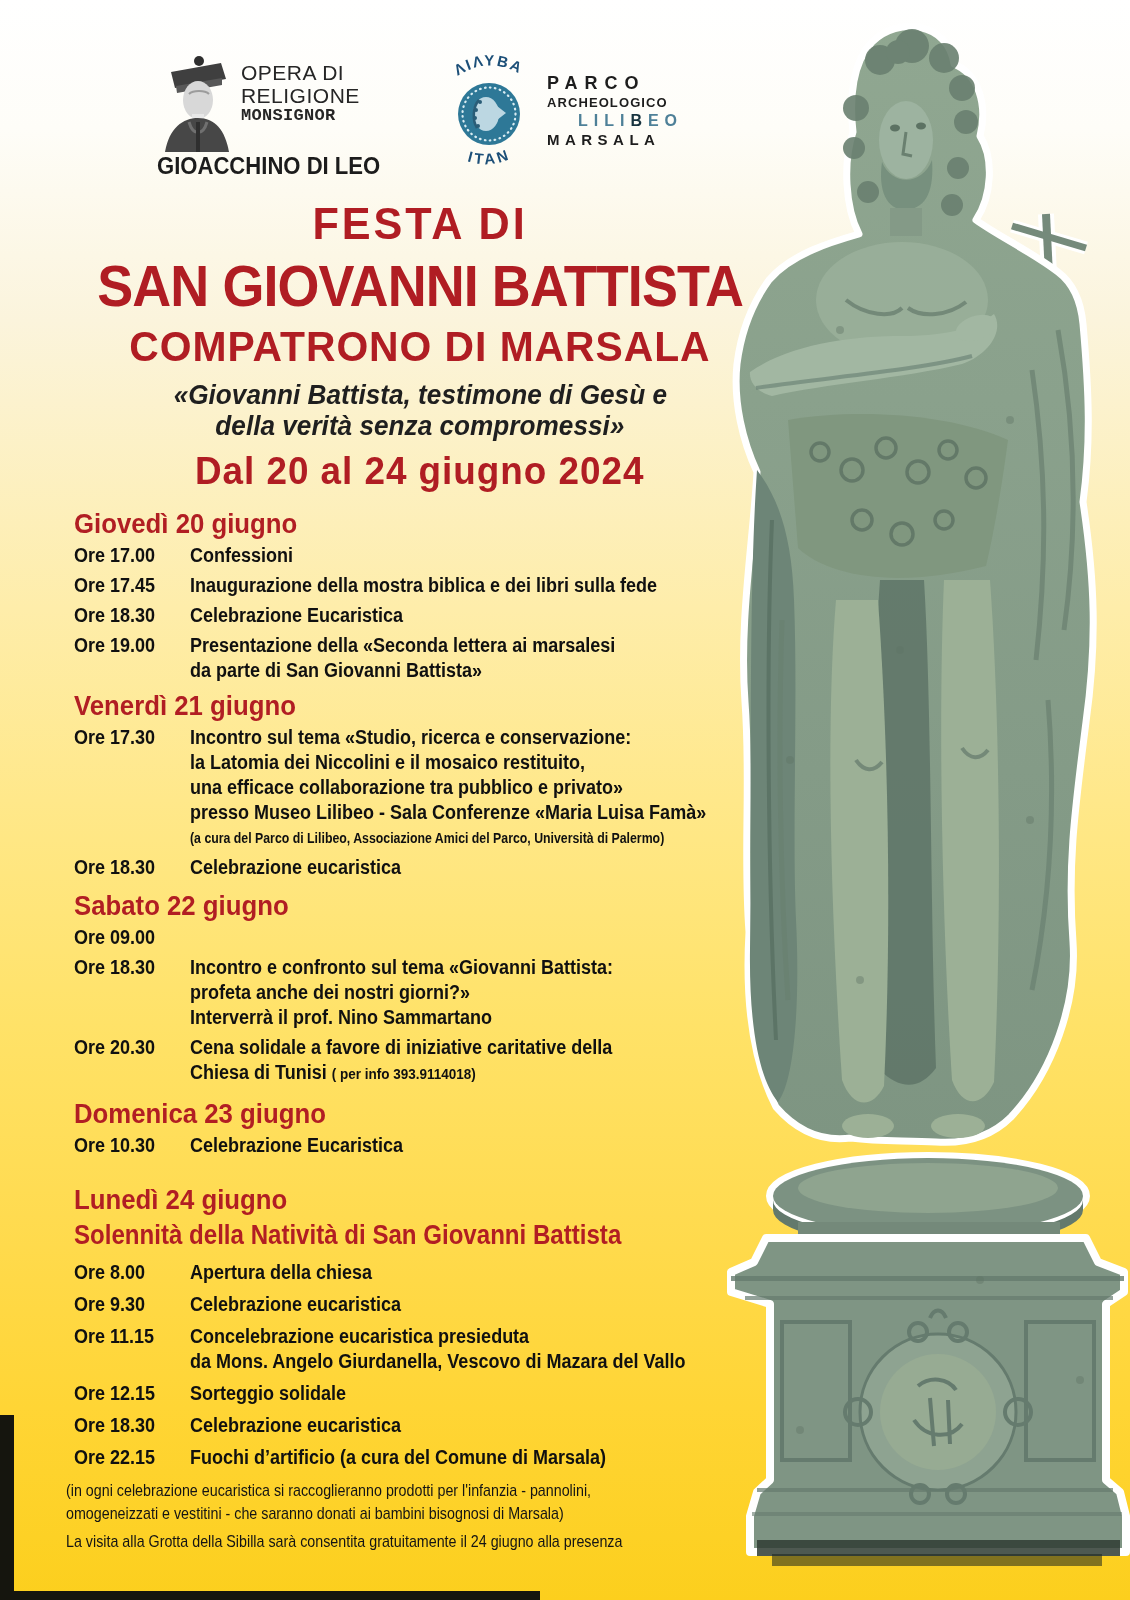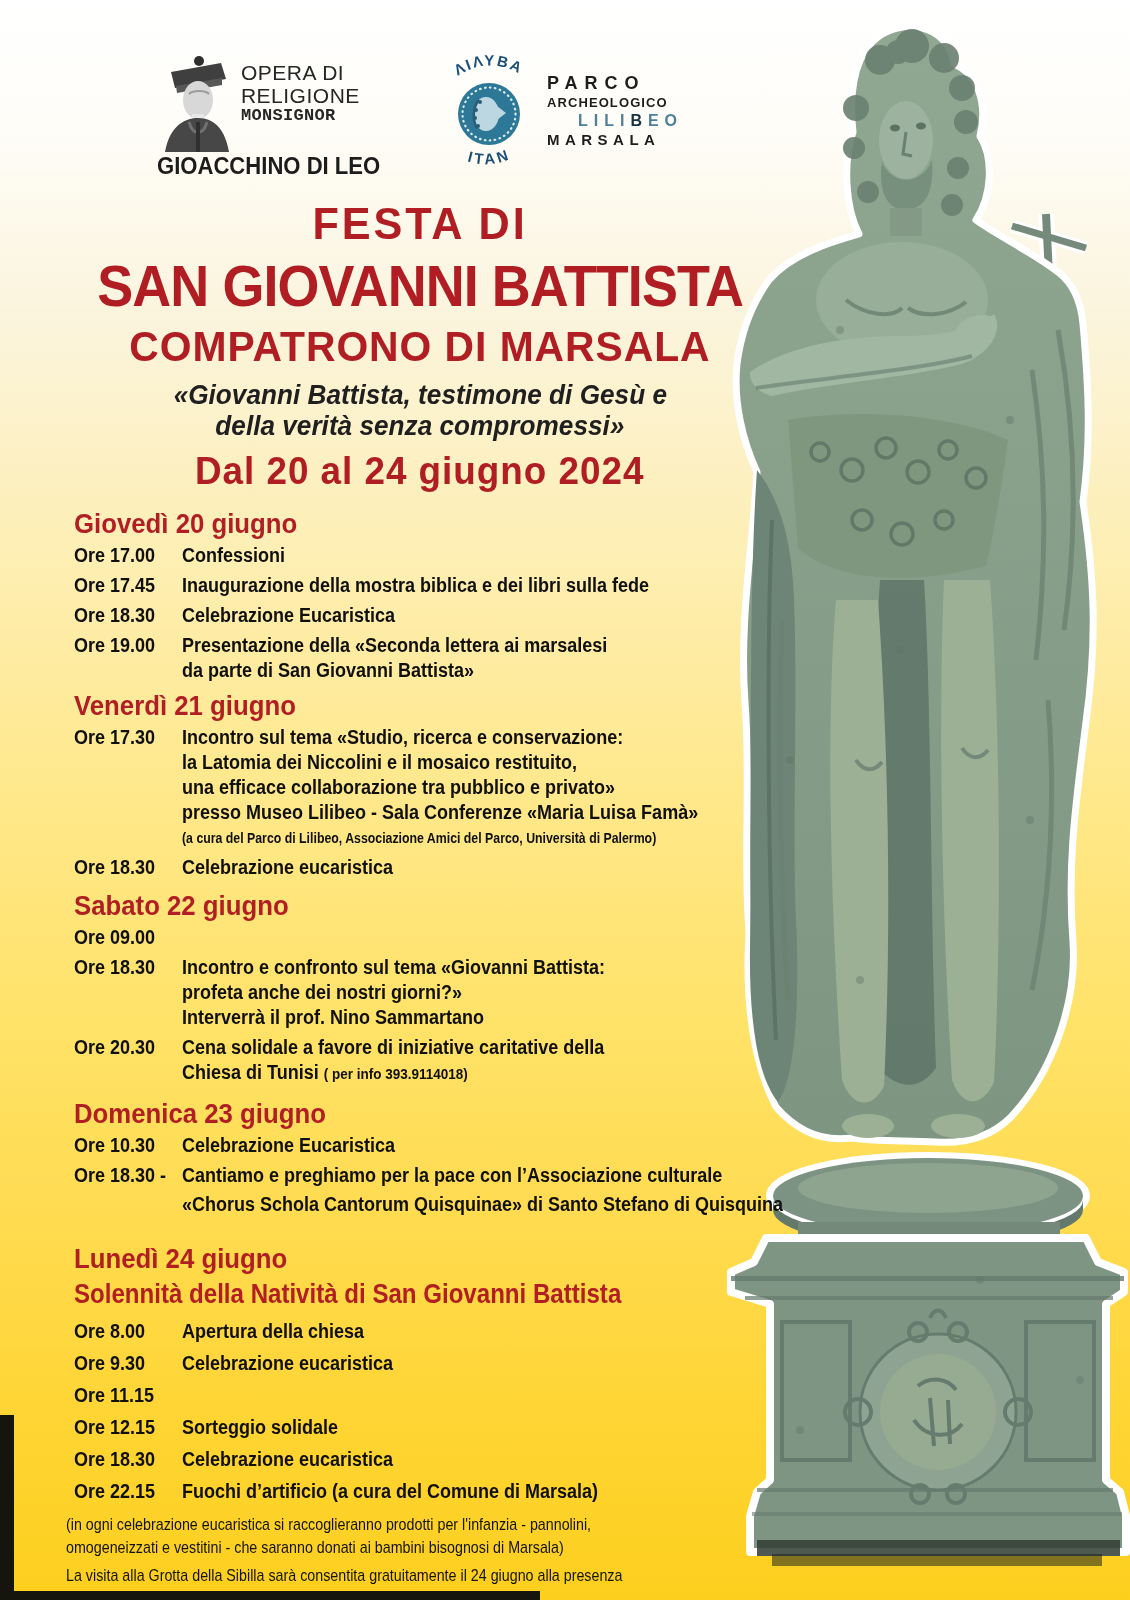--- a/index.html
+++ b/index.html
@@ -43,21 +43,21 @@
     letter-spacing:1px;color:#b01d23;transform:scaleX(.97);}
 
   
   .day-title{margin:0 0 4px 0;font-size:28px;line-height:31px;font-weight:700;color:#b11e23;
     transform:scaleX(.92);transform-origin:0 50%;width:max-content;white-space:nowrap;}
   .day-title.narrow{transform:scaleX(.86);}
   .day{margin-left:16px;}
   .day-0{margin-top:15px;} .day-1{margin-top:7px;} .day-2{margin-top:10px;}
   .day-3{margin-top:12px;} .day-4{margin-top:26px;}
   .day-4 .events{margin-top:10px;}
-  .event{display:grid;grid-template-columns:108px 1fr;margin-bottom:5px;}
+  .event{display:grid;grid-template-columns:108px 1fr;column-gap:8px;margin-bottom:5px;}
   .day-4 .event{margin-bottom:7px;}
   .time{font-size:20px;font-weight:700;color:#101010;white-space:nowrap;
     transform:scaleX(.9);transform-origin:0 50%;line-height:25px;}
   .eline{display:block;font-size:20px;font-weight:700;color:#101010;line-height:25px;
     white-space:nowrap;width:max-content;transform:scaleX(.9);transform-origin:0 50%;}
   .small-info{font-size:15px;font-weight:700;}
   .note{display:block;font-size:14px;font-weight:700;color:#101010;line-height:20px;
     margin:3px 0 2px;white-space:nowrap;width:max-content;transform:scaleX(.88);transform-origin:0 50%;}
   .gap-line{margin-top:4px;}
 
@@ -346,27 +346,20 @@
 
     <section class="day day-3">
       <h3 class="day-title">Domenica 23 giugno</h3>
       <div class="events">
         <div class="event">
           <span class="time">Ore 10.30</span>
           <span class="desc">
               <span class="eline">Celebrazione Eucaristica</span>
             </span>
         </div>
-        <div class="event">
-          <span class="time">Ore 18.30 -</span>
-          <span class="desc">
-            <span class="eline">Cantiamo e preghiamo per la pace  con l’Associazione culturale</span>
-            <span class="eline gap-line">«Chorus Schola Cantorum Quisquinae» di Santo Stefano di Quisquina</span>
-          </span>
-        </div>
       </div>
     </section>
 
     <section class="day day-4">
       <h3 class="day-title">Lunedì 24 giugno</h3>
       <h3 class="day-title narrow">Solennità della Natività di San Giovanni Battista</h3>
       <div class="events">
         <div class="event">
           <span class="time">Ore 8.00</span>
           <span class="desc">
@@ -374,20 +367,24 @@
             </span>
         </div>
         <div class="event">
           <span class="time">Ore 9.30</span>
           <span class="desc">
               <span class="eline">Celebrazione eucaristica</span>
             </span>
         </div>
         <div class="event">
           <span class="time">Ore 11.15</span>
+          <span class="desc">
+            <span class="eline">Concelebrazione eucaristica presieduta</span>
+            <span class="eline">da Mons. Angelo Giurdanella, Vescovo di Mazara del Vallo</span>
+          </span>
         </div>
         <div class="event">
           <span class="time">Ore 12.15</span>
           <span class="desc">
               <span class="eline">Sorteggio solidale</span>
             </span>
         </div>
         <div class="event">
           <span class="time">Ore 18.30</span>
           <span class="desc">

